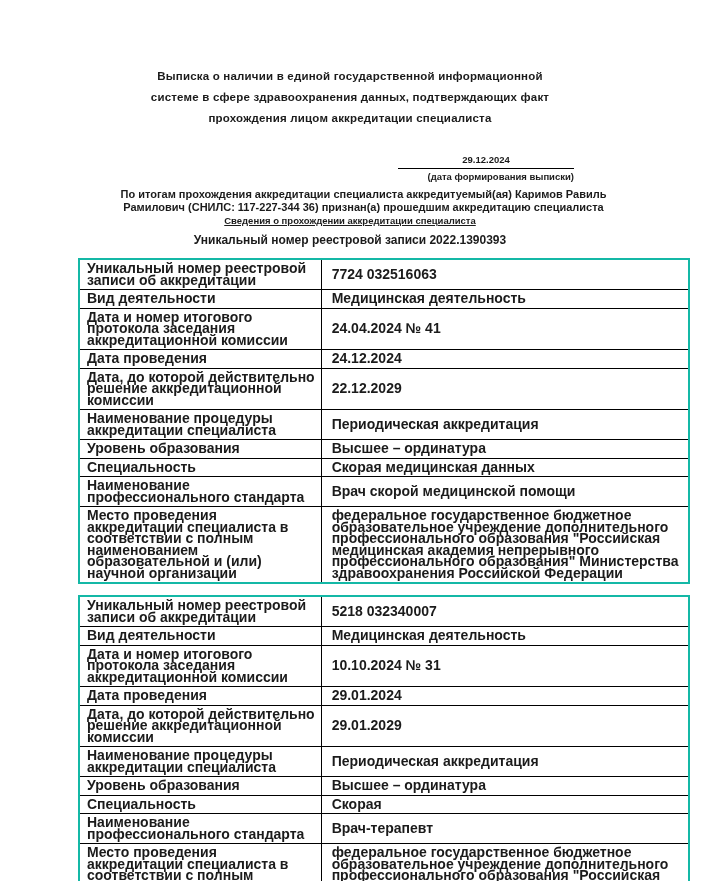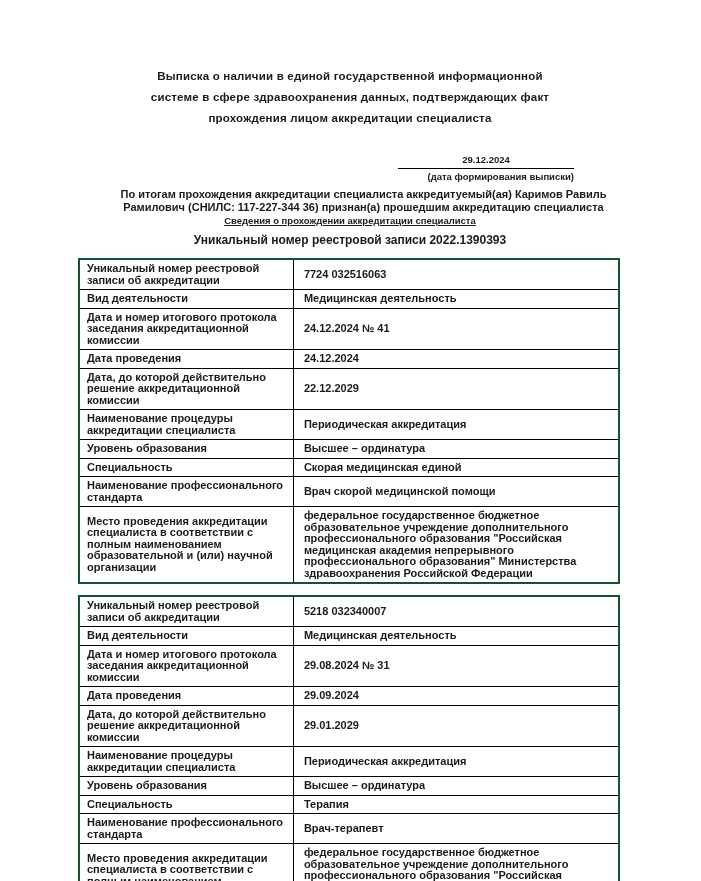--- a/index.html
+++ b/index.html
@@ -57,25 +57,25 @@
     line-height: 13px;
   }
   .section-header span { text-decoration: underline; }
   .registry-header {
     margin-top: 5px;
     text-align: center;
     font-size: 12px;
     line-height: 17px;
   }
   table.acc-table {
-    width: 542px;
+    width: 612px;
     margin-top: 9px;
     border-collapse: collapse;
-    border: 2px solid #14532d;
-    font-size: 11px;
+    border: 2px solid #14b8a6;
+    font-size: 14px;
     table-layout: fixed;
   }
   table.acc-table + table.acc-table { margin-top: 11px; }
   .acc-table td {
     border: 1.5px solid #000;
     vertical-align: middle;
     line-height: 11.5px;
     font-weight: 700;
   }
   .acc-table td.label {
@@ -119,21 +119,21 @@
     <td class="value">7724 032516063</td>
   </tr>
 
   <tr>
     <td class="label">Вид деятельности</td>
     <td class="value">Медицинская деятельность</td>
   </tr>
 
   <tr>
     <td class="label">Дата и номер итогового протокола заседания аккредитационной комиссии</td>
-    <td class="value">24.12.2024 № 41</td>
+    <td class="value">24.04.2024 № 41</td>
   </tr>
 
   <tr>
     <td class="label">Дата проведения</td>
     <td class="value">24.12.2024</td>
   </tr>
 
   <tr>
     <td class="label">Дата, до которой действительно решение аккредитационной комиссии</td>
     <td class="value">22.12.2029</td>
@@ -144,21 +144,21 @@
     <td class="value">Периодическая аккредитация</td>
   </tr>
 
   <tr>
     <td class="label">Уровень образования</td>
     <td class="value">Высшее – ординатура</td>
   </tr>
 
   <tr>
     <td class="label">Специальность</td>
-    <td class="value">Скорая медицинская единой</td>
+    <td class="value">Скорая медицинская данных</td>
   </tr>
 
   <tr>
     <td class="label">Наименование профессионального стандарта</td>
     <td class="value">Врач скорой медицинской помощи</td>
   </tr>
 
   <tr>
     <td class="label">Место проведения аккредитации специалиста в соответствии с полным наименованием образовательной и (или) научной организации</td>
     <td class="value">федеральное государственное бюджетное образовательное учреждение дополнительного профессионального образования "Российская медицинская академия непрерывного профессионального образования" Министерства здравоохранения Российской Федерации</td>
@@ -173,46 +173,46 @@
     <td class="value">5218 032340007</td>
   </tr>
 
   <tr>
     <td class="label">Вид деятельности</td>
     <td class="value">Медицинская деятельность</td>
   </tr>
 
   <tr>
     <td class="label">Дата и номер итогового протокола заседания аккредитационной комиссии</td>
-    <td class="value">29.08.2024 № 31</td>
+    <td class="value">10.10.2024 № 31</td>
   </tr>
 
   <tr>
     <td class="label">Дата проведения</td>
-    <td class="value">29.09.2024</td>
+    <td class="value">29.01.2024</td>
   </tr>
 
   <tr>
     <td class="label">Дата, до которой действительно решение аккредитационной комиссии</td>
     <td class="value">29.01.2029</td>
   </tr>
 
   <tr>
     <td class="label">Наименование процедуры аккредитации специалиста</td>
     <td class="value">Периодическая аккредитация</td>
   </tr>
 
   <tr>
     <td class="label">Уровень образования</td>
     <td class="value">Высшее – ординатура</td>
   </tr>
 
   <tr>
     <td class="label">Специальность</td>
-    <td class="value">Терапия</td>
+    <td class="value">Скорая</td>
   </tr>
 
   <tr>
     <td class="label">Наименование профессионального стандарта</td>
     <td class="value">Врач-терапевт</td>
   </tr>
 
   <tr>
     <td class="label">Место проведения аккредитации специалиста в соответствии с полным наименованием образовательной и (или) научной организации</td>
     <td class="value">федеральное государственное бюджетное образовательное учреждение дополнительного профессионального образования "Российская медицинская академия непрерывного профессионального образования" Министерства здравоохранения Российской Федерации</td>

